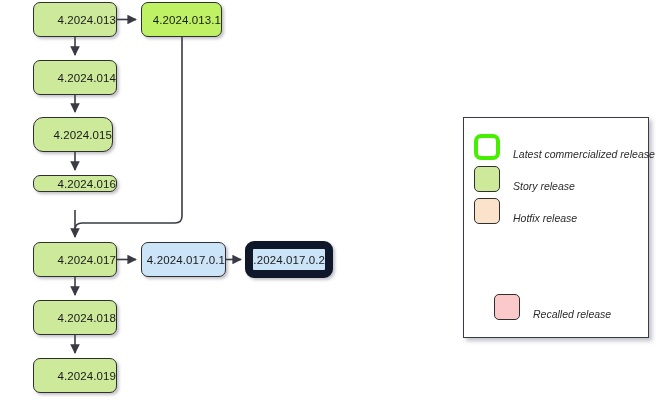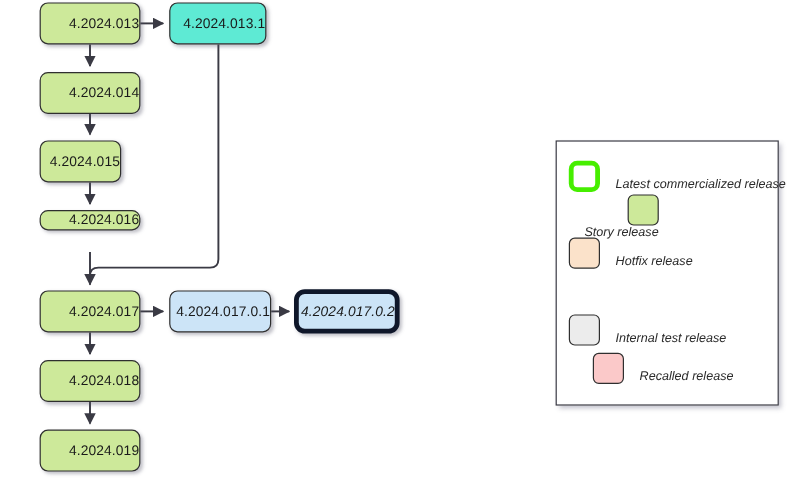--- a/index.html
+++ b/index.html
@@ -32,28 +32,27 @@
     align-items: center;
     justify-content: flex-end;
     font-size: 11.5px;
     color: #1a1a1a;
     letter-spacing: 0.1px;
     white-space: nowrap;
     box-shadow: 2px 2px 3px rgba(80,80,100,0.35);
     z-index: 3;
   }
   .node.story    { background: #cde99a; }
-  .node.hotfix   { background: #5eead4; }
+  .node.hotfix   { background: #bef264; }
   .node.rapid    { background: #cce4f7; }
 
   .node.latest {
-    border: 4px solid #0f172a;
+    border: 8px solid #0f172a;
     border-radius: 9px;
     box-shadow: 2px 2px 3px rgba(80,80,100,0.35);
-    font-style: italic;
   }
 
   
   #edges {
     position: absolute;
     left: 0; top: 0;
     width: 672px;
     height: 400px;
     z-index: 1;
     pointer-events: none;
@@ -138,21 +137,21 @@
   <div id="nodes">
       <div class="node story" style="left: 33px; top: 2px; width: 84px; height: 35px;">
         <span>4.2024.013</span>
       </div>
       <div class="node hotfix" style="left: 141px; top: 2px; width: 81px; height: 35px;">
         <span>4.2024.013.1</span>
       </div>
       <div class="node story" style="left: 33px; top: 60px; width: 84px; height: 35px;">
         <span>4.2024.014</span>
       </div>
-      <div class="node story" style="left: 33px; top: 117px; width: 68px; height: 35px;">
+      <div class="node story" style="left: 33px; top: 117px; width: 80px; height: 35px; border-radius: 10px;">
         <span>4.2024.015</span>
       </div>
       <div class="node story" style="left: 33px; top: 175px; width: 84px; height: 17px;">
         <span>4.2024.016</span>
       </div>
       <div class="node story" style="left: 33px; top: 242px; width: 84px; height: 35px; padding-left: 43px;">
         <span>4.2024.017</span>
       </div>
       <div class="node rapid" style="left: 141px; top: 242px; width: 85px; height: 35px; padding-left: 22px;">
         <span>4.2024.017.0.1</span>
@@ -166,31 +165,27 @@
       <div class="node story" style="left: 33px; top: 358px; width: 84px; height: 35px;">
         <span>4.2024.019</span>
       </div>
     </div>
 
   <div id="legend">
       <div class="legend-row" style="top: 12px;">
         <div class="swatch latest"></div>
         <span class="legend-label">Latest commercialized release</span>
       </div>
-      <div class="legend-row" style="top: 44px; flex-direction: column;">
+      <div class="legend-row" style="top: 44px;">
         <div class="swatch story"></div>
         <span class="legend-label">Story release</span>
       </div>
       <div class="legend-row" style="top: 76px;">
         <div class="swatch hotfix"></div>
         <span class="legend-label">Hotfix release</span>
-      </div>
-      <div class="legend-row" style="top: 140px;">
-        <div class="swatch internal"></div>
-        <span class="legend-label">Internal test release</span>
       </div>
       <div class="legend-row" style="top: 172px; padding-left: 20px;">
         <div class="swatch recalled"></div>
         <span class="legend-label">Recalled release</span>
       </div>
     </div>
 
 </div>
 
 </body></html>

